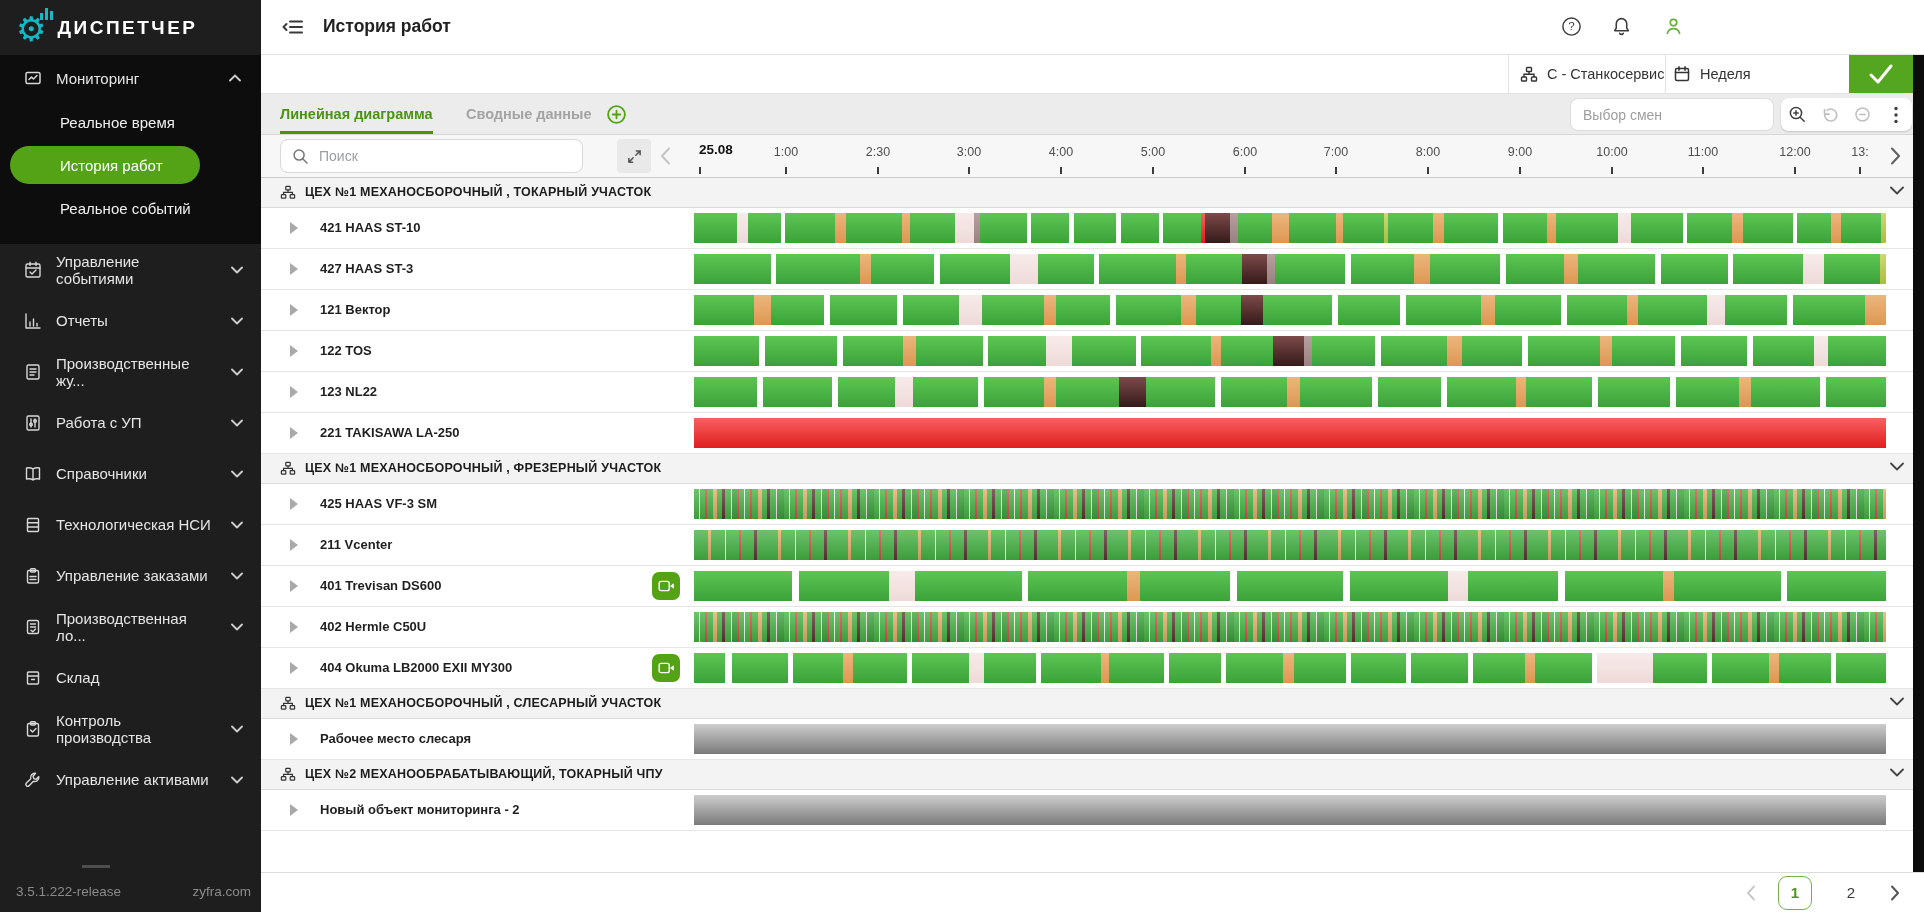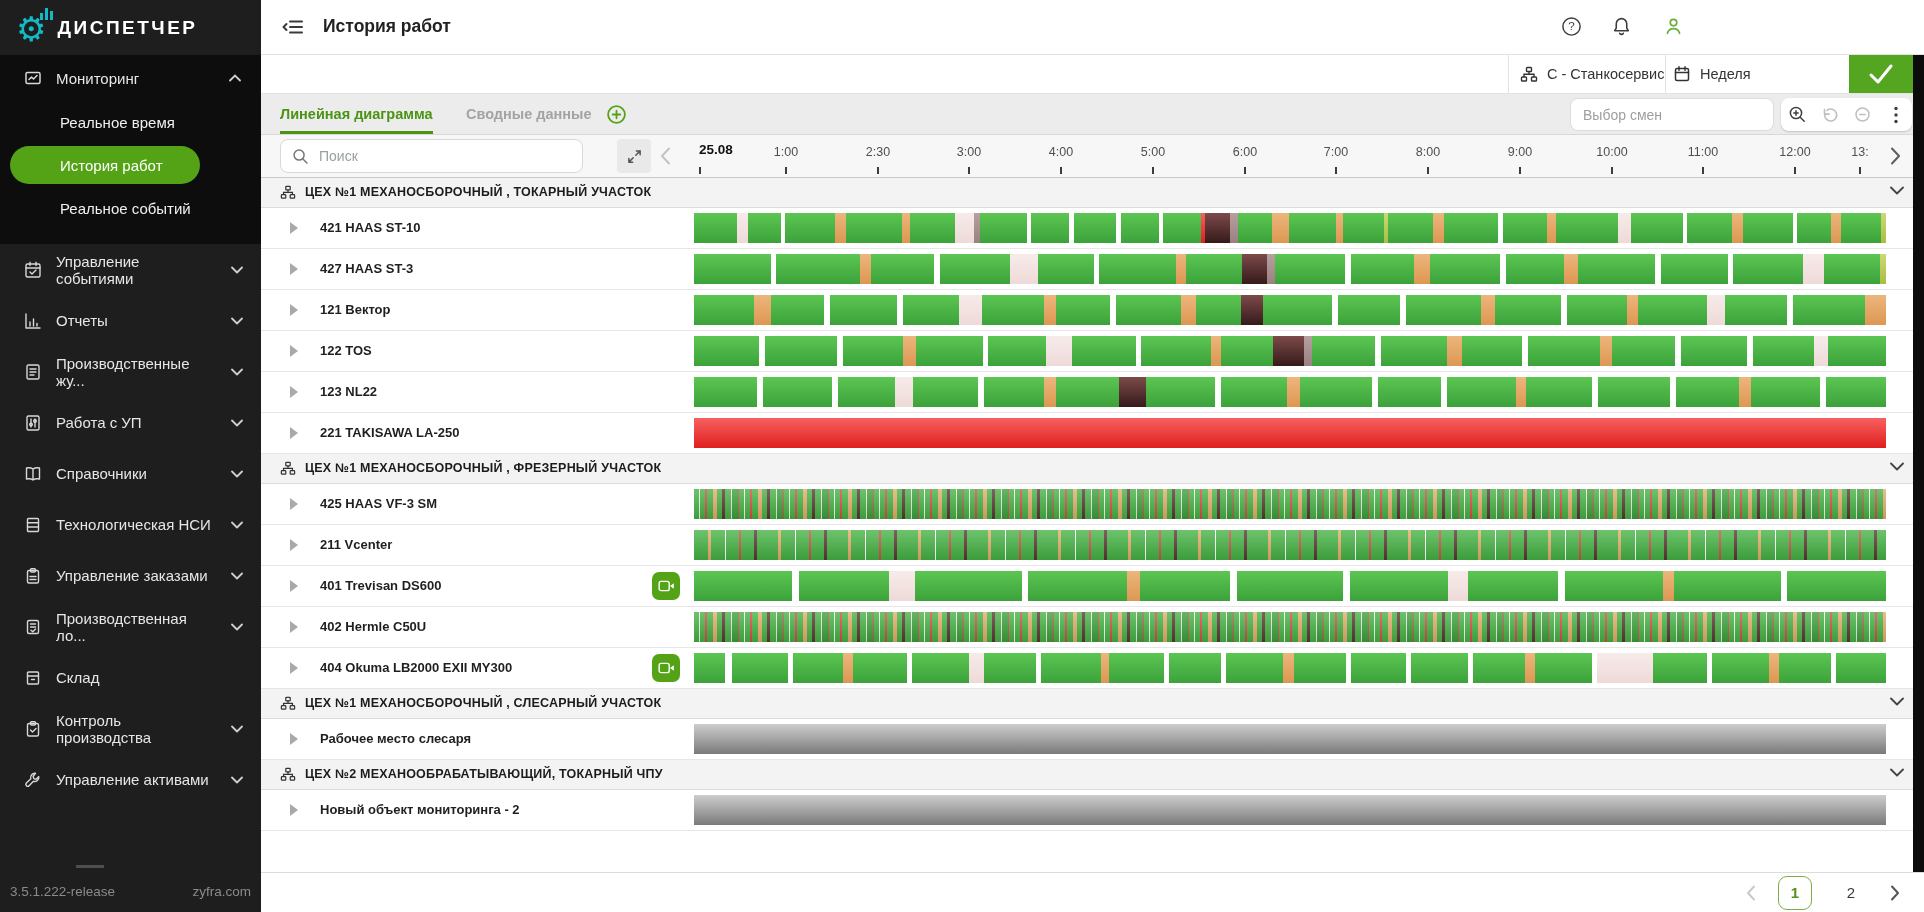--- a/index.html
+++ b/index.html
@@ -17,21 +17,21 @@
   .mon-block{background:#0d0d0d;padding-bottom:14px;flex:none}
   .mon-header{height:46px;display:flex;align-items:center;gap:14px;padding:0 20px 0 24px;font-size:15px}
   .mon-header .chev{margin-left:auto;color:#cfcfcf}
   .sub-item{height:43px;display:flex;align-items:center;padding-left:60px;font-size:15px;color:#f0f0f0;cursor:pointer}
   .sub-item.active{background:#54a317;height:38px;width:190px;box-sizing:border-box;border-radius:20px;
                    margin:2px 0 3px 10px;padding-left:50px;color:#fff}
   .nav-list{flex:none}
   .nav-item{height:51px;display:flex;align-items:center;gap:14px;padding:0 18px 0 24px;font-size:15px;cursor:pointer}
   .nav-item .nicon{color:#d8d8d8;flex:none}
   .nav-item .nchev{margin-left:auto;color:#cfcfcf}
-  .side-footer{margin-top:auto;padding:0 10px 13px 10px;flex:none}
+  .side-footer{margin-top:auto;padding:0 10px 13px 16px;flex:none}
   .side-dash{width:28px;height:3px;background:#4e4e4e;margin:0 0 16px 66px}
   .side-footer-row{display:flex;justify-content:space-between;color:#8b8b8b;font-size:13.5px}
   
   .main{position:absolute;left:261px;top:0;right:0;bottom:0;background:#fff}
   .app-header{position:absolute;left:0;top:0;right:0;height:55px;background:#fff;border-bottom:1px solid #e3e3e3;box-sizing:border-box}
   .collapse-btn{position:absolute;left:20px;top:16px;color:#3a3a3a;cursor:pointer}
   .page-title{position:absolute;left:62px;top:16px;font-size:17.5px;font-weight:bold;color:#212121}
   .hdr-icon{position:absolute;top:16px;cursor:pointer;color:#3c3c3c}
   .hdr-help{right:342px}.hdr-bell{right:292px}.hdr-user{right:240px;color:#6cae39}
   .toolbar{position:absolute;left:0;top:55px;right:0;height:39px;background:#fff;border-bottom:1px solid #e3e3e3;box-sizing:border-box}

